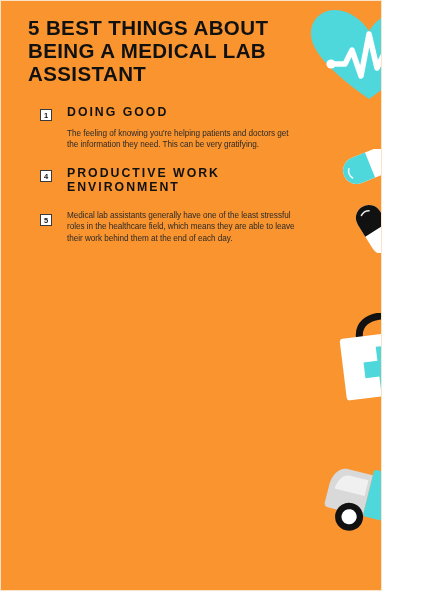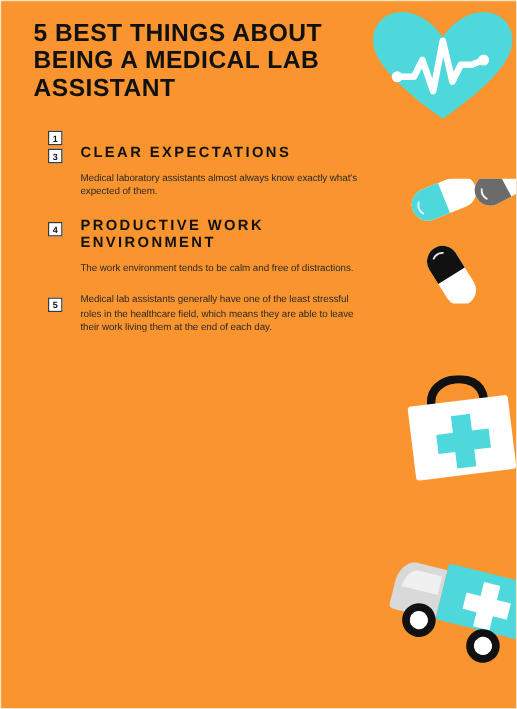--- a/index.html
+++ b/index.html
@@ -7,21 +7,21 @@
     padding: 0;
   }
   body {
     width: 431px;
     height: 591px;
     overflow: hidden;
     font-family: "Liberation Sans", sans-serif;
   }
   #poster {
     position: relative;
-    width: 431px;
+    width: 382px;
     height: 591px;
     background: #F9942F;
     box-sizing: border-box;
     border: 1px solid #FBE3C9;
     overflow: hidden;
   }
 
   
   #poster-title {
     position: absolute;
@@ -172,46 +172,45 @@
         <circle cx="88" cy="78" r="14" fill="#111111"></circle>
         <circle cx="88" cy="78" r="7.6" fill="#FFFFFF"></circle>
       </g>
     </svg>
   </div>
 
   <div id="tips-list">
 
     <div class="tip-item">
       <span class="tip-badge">1</span>
+      <div class="tip-body-wrap">
+        <h2 class="tip-heading">Doing Good</h2>
+        <p class="tip-text">The feeling of knowing you're helping patients and doctors get the information they need. This can be very gratifying.</p>
+      </div>
     </div>
 
     <div class="tip-item">
       <span class="tip-badge">2</span>
       <div class="tip-body-wrap">
       </div>
     </div>
 
     <div class="tip-item">
       <span class="tip-badge">3</span>
-      <div class="tip-body-wrap">
-        <h2 class="tip-heading">Clear Expectations</h2>
-        <p class="tip-text">Medical laboratory assistants almost always know exactly what's expected of them.</p>
-      </div>
     </div>
 
     <div class="tip-item">
       <span class="tip-badge">4</span>
       <div class="tip-body-wrap">
         <h2 class="tip-heading">Productive Work
 Environment</h2>
-        <p class="tip-text">The work environment tends to be calm and free of distractions.</p>
       </div>
     </div>
 
     <div class="tip-item">
       <span class="tip-badge">5</span>
       <div class="tip-body-wrap">
-        <p class="tip-text">Medical lab assistants generally have one of the least stressful roles in the healthcare field, which means they are able to leave their work living them at the end of each day.</p>
+        <p class="tip-text">Medical lab assistants generally have one of the least stressful roles in the healthcare field, which means they are able to leave their work behind them at the end of each day.</p>
       </div>
     </div>
 
   </div>
 </div>
 
 </body></html>

